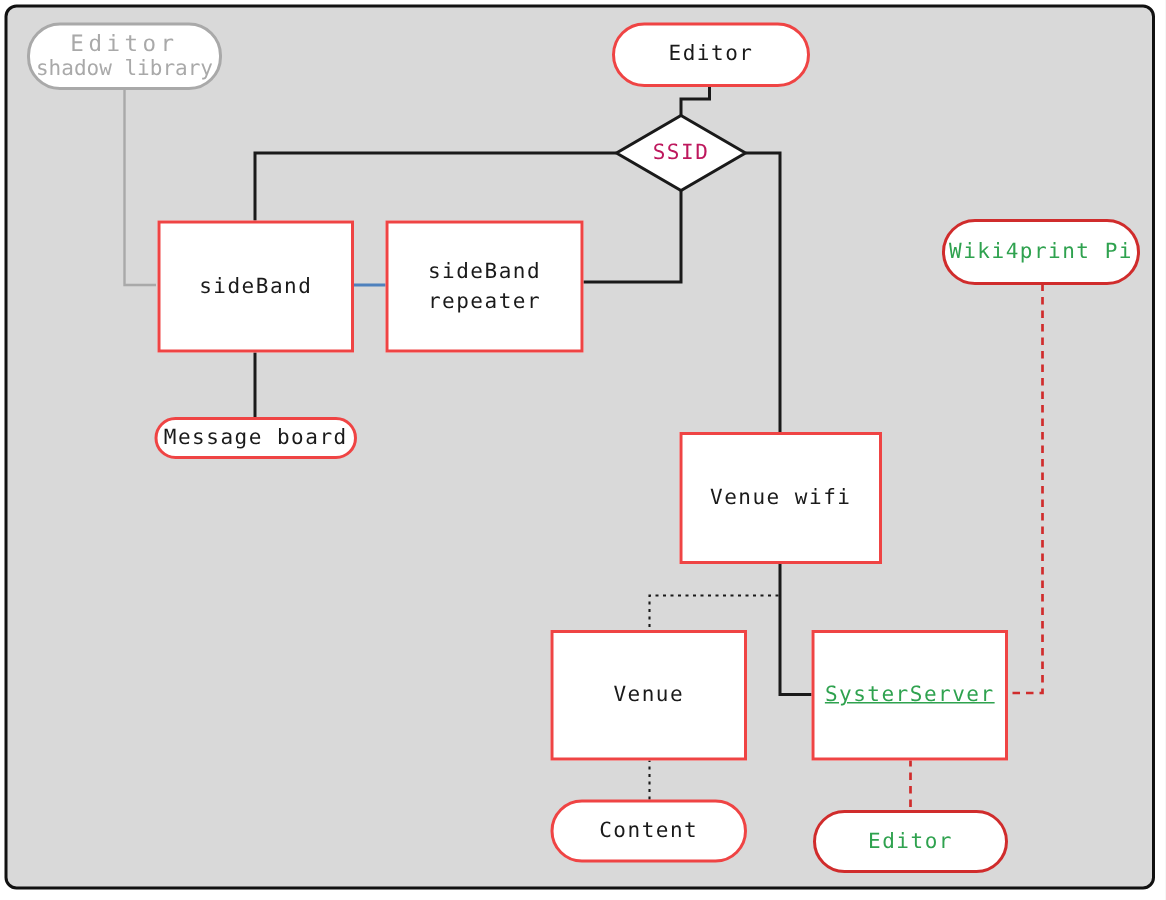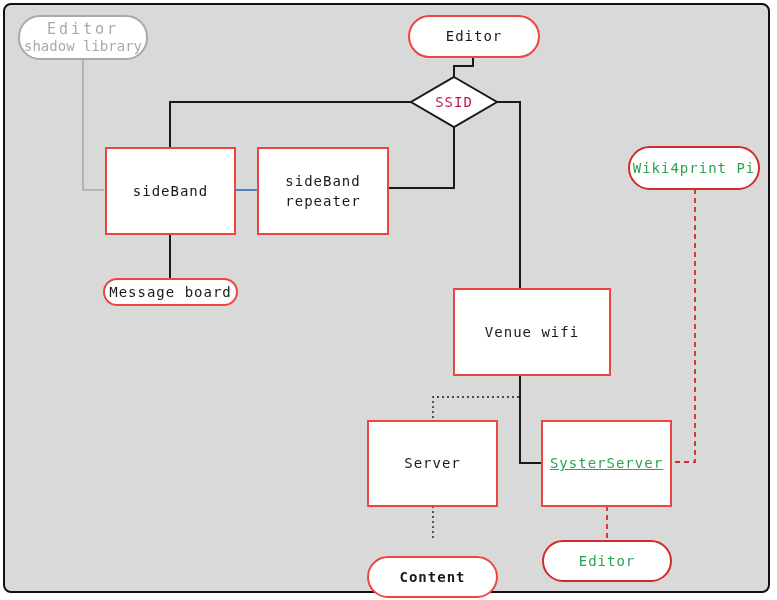--- a/index.html
+++ b/index.html
@@ -111,23 +111,23 @@
 
 <div class="diamond-label">SSID</div>
 
 <div class="node" style="left:105px; top:147px; width:131px; height:88px;">sideBand</div>
 
 <div class="node" style="left:257px; top:147px; width:132px; height:88px;">sideBand
 repeater</div>
 
 <div class="node pill" style="left:103px; top:278px; width:135px; height:28px;">Message board</div>
 
-<div class="node" style="left:453px; top:288px; width:158px; height:88px;">Venue wifi</div>
+<div class="node" style="left:453px; top:288px; width:135px; height:88px;">Venue wifi</div>
 
 <div class="node pill alert greentext" style="left:628px; top:146px; width:132px; height:44px;">Wiki4print Pi</div>
 
-<div class="node" style="left:367px; top:420px; width:131px; height:87px;">Server</div>
+<div class="node" style="left:367px; top:420px; width:131px; height:87px;">Venue</div>
 
 <div class="node greentext" style="left:541px; top:420px; width:131px; height:87px;text-decoration:underline;">SysterServer</div>
 
-<div class="node pill" style="left:367px; top:556px; width:131px; height:42px;font-weight:bold;">Content</div>
+<div class="node pill" style="left:367px; top:533px; width:131px; height:42px;">Content</div>
 
 <div class="node pill alert greentext" style="left:542px; top:540px; width:130px; height:42px;">Editor</div>
 
 </body></html>

